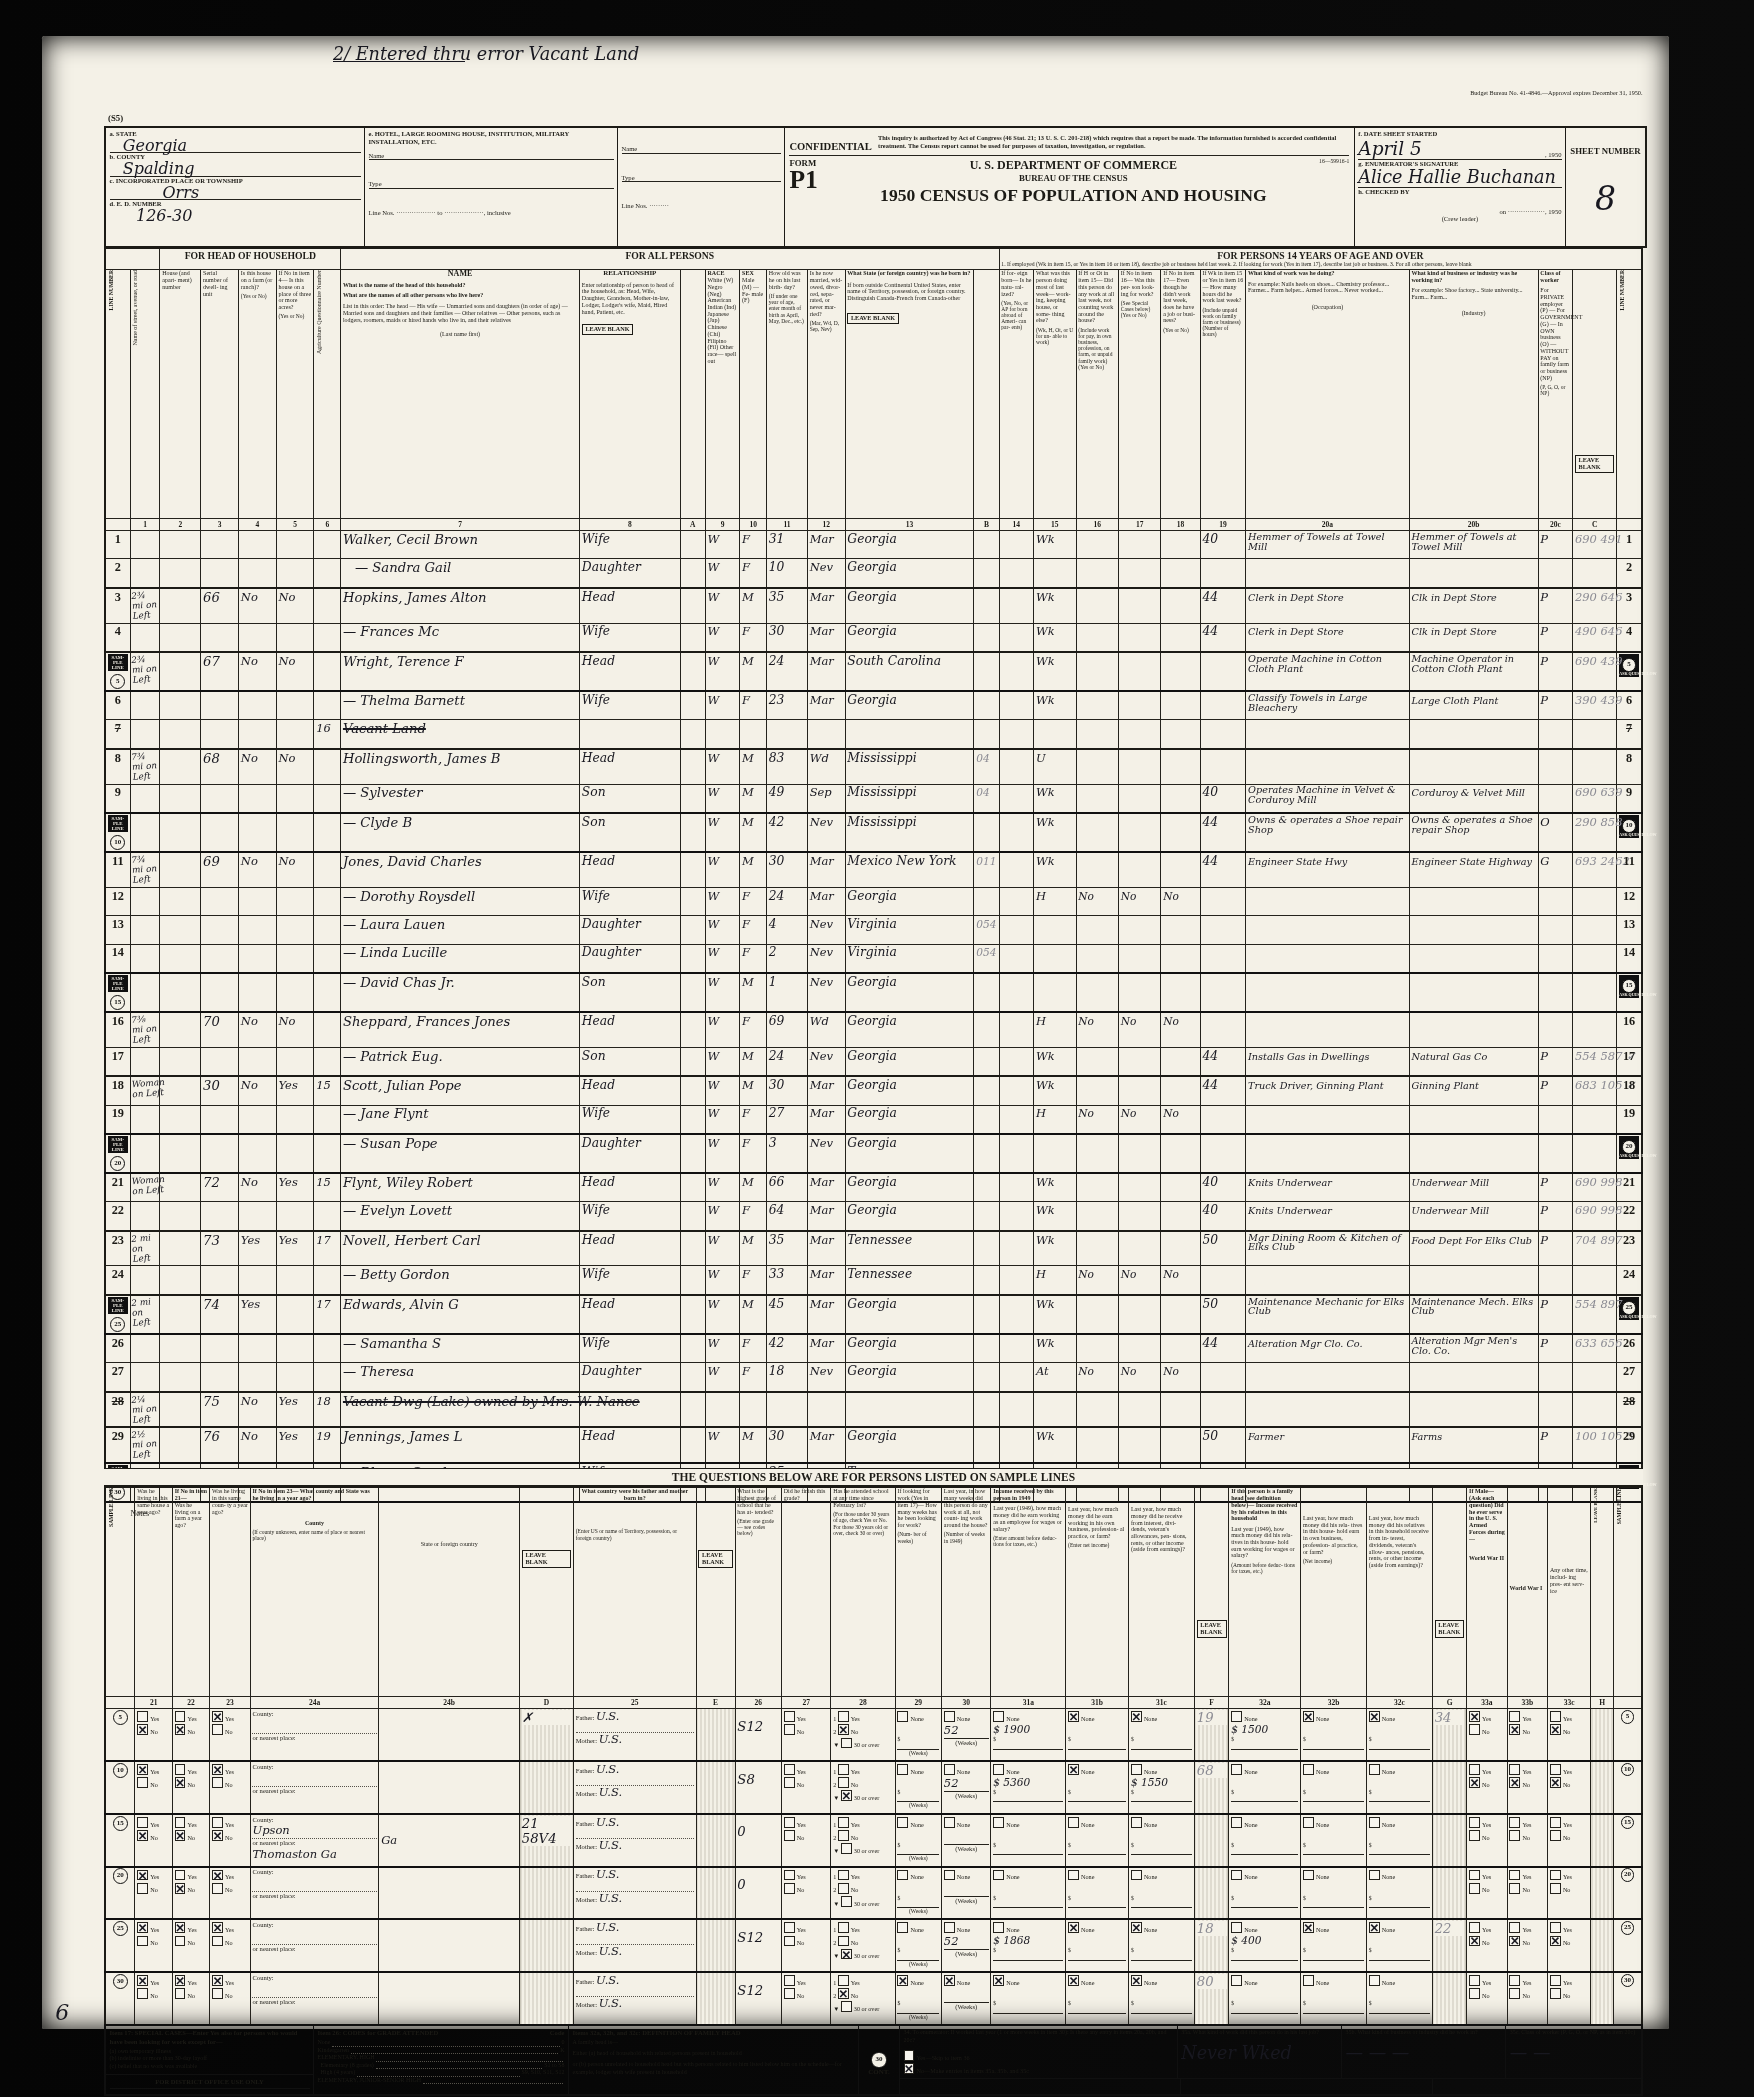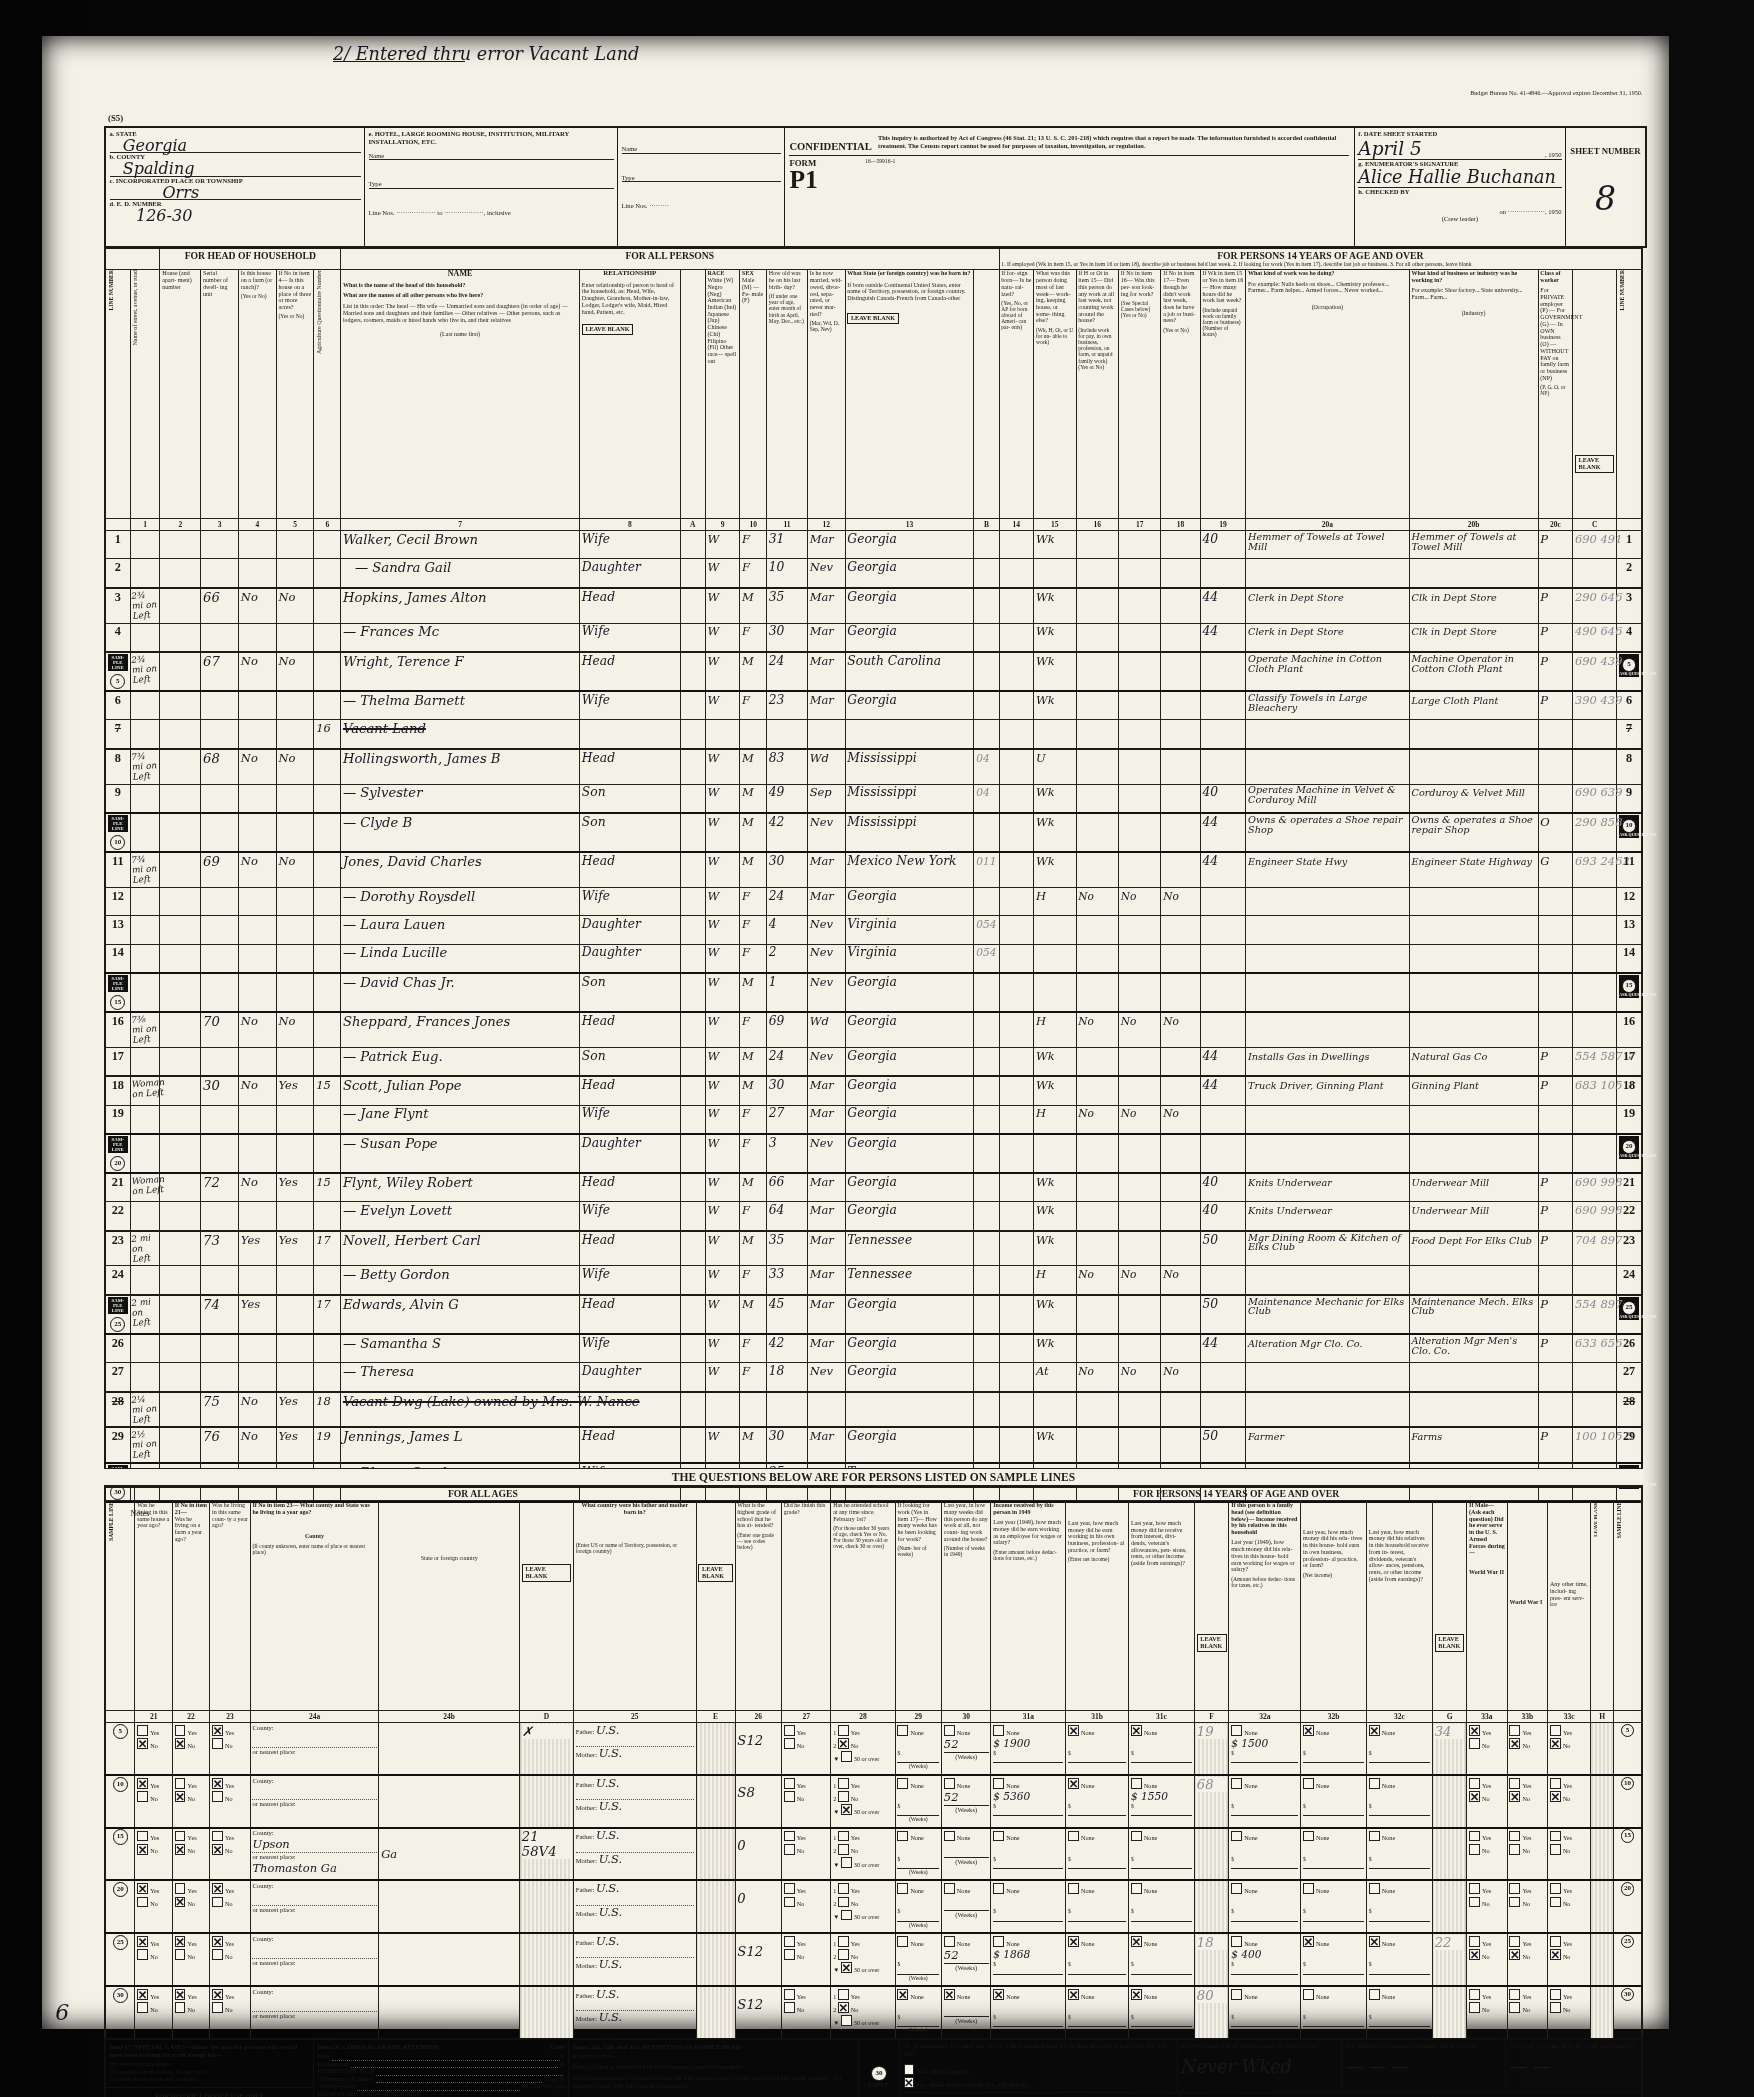--- a/index.html
+++ b/index.html
@@ -95,20 +95,25 @@
       <div style="display:flex;gap:6.2px;">
         <div class="pb" style="font-size:10.6px;padding-top:11.5px;">CONFIDENTIAL</div>
         <div class="pt pb" style="font-size:6.4px;padding-top:4.4px;">This inquiry is authorized by Act of Congress (46 Stat. 21; 13 U. S. C. 201-218) which requires that a report be made. The information furnished is accorded confidential treatment. The Census report cannot be used for purposes of taxation, investigation, or regulation.</div>
       </div>
       <div class="rule" style="margin:2.6px 0;"></div>
       <div style="display:flex;">
         <div style="width:57px;">
           <div class="pb" style="font-size:8.8px;">FORM</div>
           <div class="pb" style="font-size:25.6px;line-height:.9;">P1</div>
         </div>
+        <div style="flex:1;text-align:center;">
+          <div class="pb" style="font-size:12px;">U. S. DEPARTMENT OF COMMERCE</div>
+          <div class="pb" style="font-size:8.8px;">BUREAU OF THE CENSUS</div>
+          <div class="pb" style="font-size:17.6px;margin-top:1.8px;">1950 CENSUS OF POPULATION AND HOUSING</div>
+        </div>
         <div class="pt" style="width:49px;font-size:5.7px;text-align:right;">16—59916-1</div>
       </div>
     </div>
 
     <div style="flex:1;padding:1.8px 3.5px;border-right:1.3px solid #1c1b16;position:relative;">
       <div class="pt pb">f. DATE SHEET STARTED</div>
       <div style="display:flex;align-items:flex-end;">
         <span class="hw" style="font-size:18.5px;">April 5</span>
         <span class="pt" style="margin-left:auto;">, 1950</span>
       </div>
@@ -1241,25 +1246,20 @@
             <col style="width:4.4%">
         <col style="width:4.4%">
             <col style="width:2.3%">
             <col style="width:2.7%">
             <col style="width:2.7%">
         <col style="width:2.9%">
             <col style="width:1.5%">
             <col style="width:1.9%">
       </colgroup>
       <thead>
-        <tr class="band">
-          <th style="border-bottom:none;"></th>
-          <th colspan="10">FOR ALL AGES</th>
-          <th colspan="16">FOR PERSONS 14 YEARS OF AGE AND OVER</th>
-        </tr>
         <tr>
           <th style="height:207px;">
                 <div class="vert pb" style="font-size:5.7px;">SAMPLE LINE</div>
               </th>
           <th class="hdr-q">
                 <div>Was he living in this same house a year ago?</div>
               </th>
           <th class="hdr-q">
                 <div class="pb">If No in item 21—</div>
                 <div>Was he living on a farm a year ago?</div>

